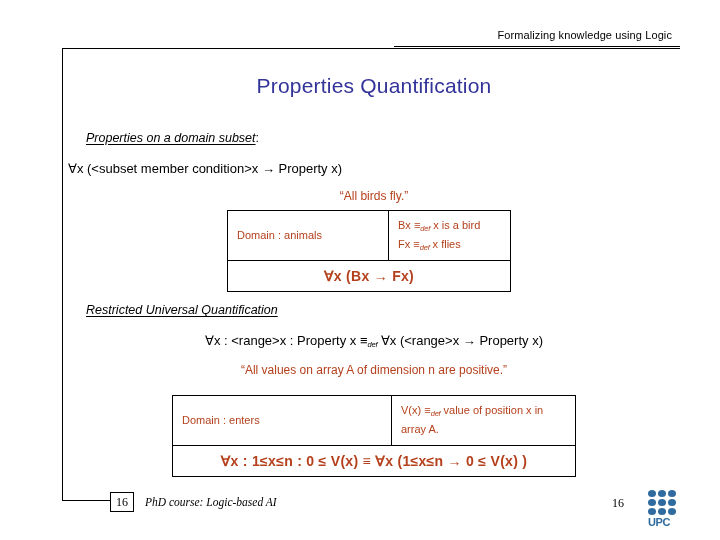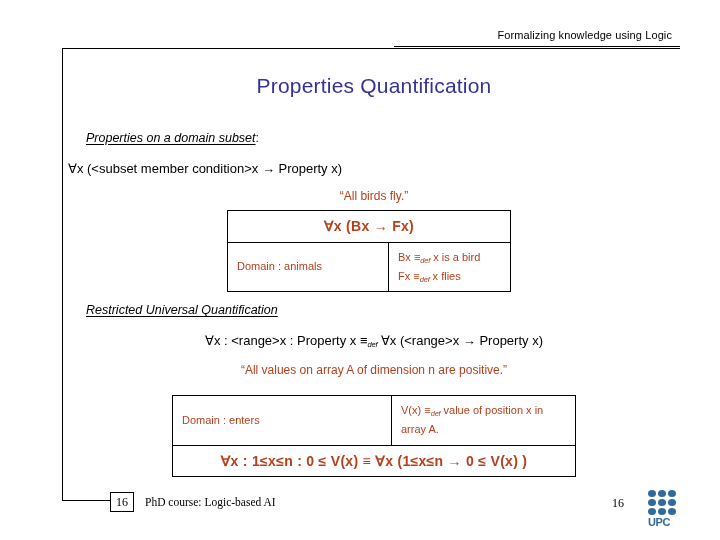--- a/index.html
+++ b/index.html
@@ -160,20 +160,21 @@
     color: #000000;
     text-align: center;
     line-height: 18px;
     background: #ffffff;
   }
   .footer-course {
     position: absolute;
     left: 145px;
     top: 496px;
     font-family: "Liberation Serif", serif;
+    font-style: italic;
     font-size: 11.5px;
     color: #000000;
     white-space: nowrap;
   }
   .footer-num {
     position: absolute;
     left: 612px;
     top: 496px;
     font-family: "Liberation Serif", serif;
     font-size: 12px;
@@ -231,32 +232,32 @@
 
   <div class="formula" id="form1">
     <span>∀x (&lt;subset member condition&gt;x </span><span>→</span><span> Property x)</span>
   </div>
 
   <div class="quote" id="quote1">“All birds fly.”</div>
 
   <table class="ex-table" id="table1">
     <tbody>
         <tr>
-      <td class="concl" colspan="2">∀x (Bx → Fx)</td>
-    </tr>
-    <tr>
       <td class="dom">Domain : animals</td>
       <td>
         <div>
           <span>Bx </span><span>≡</span><sub class="def">def</sub><span> x is a bird</span>
         </div>
         <div>
           <span>Fx </span><span>≡</span><sub class="def">def</sub><span> x flies</span>
         </div>
       </td>
+    </tr>
+    <tr>
+      <td class="concl" colspan="2">∀x (Bx → Fx)</td>
     </tr>
   </tbody>
     </table>
 
   <div class="section-head" id="sec2">
     <span class="u">Restricted Universal Quantification</span><span></span>
   </div>
 
   <div class="formula" id="form2">
     <span>∀x : &lt;range&gt;x : Property x  </span><span>≡</span><sub class="def">def</sub><span>  ∀x (&lt;range&gt;x → Property x)</span>

